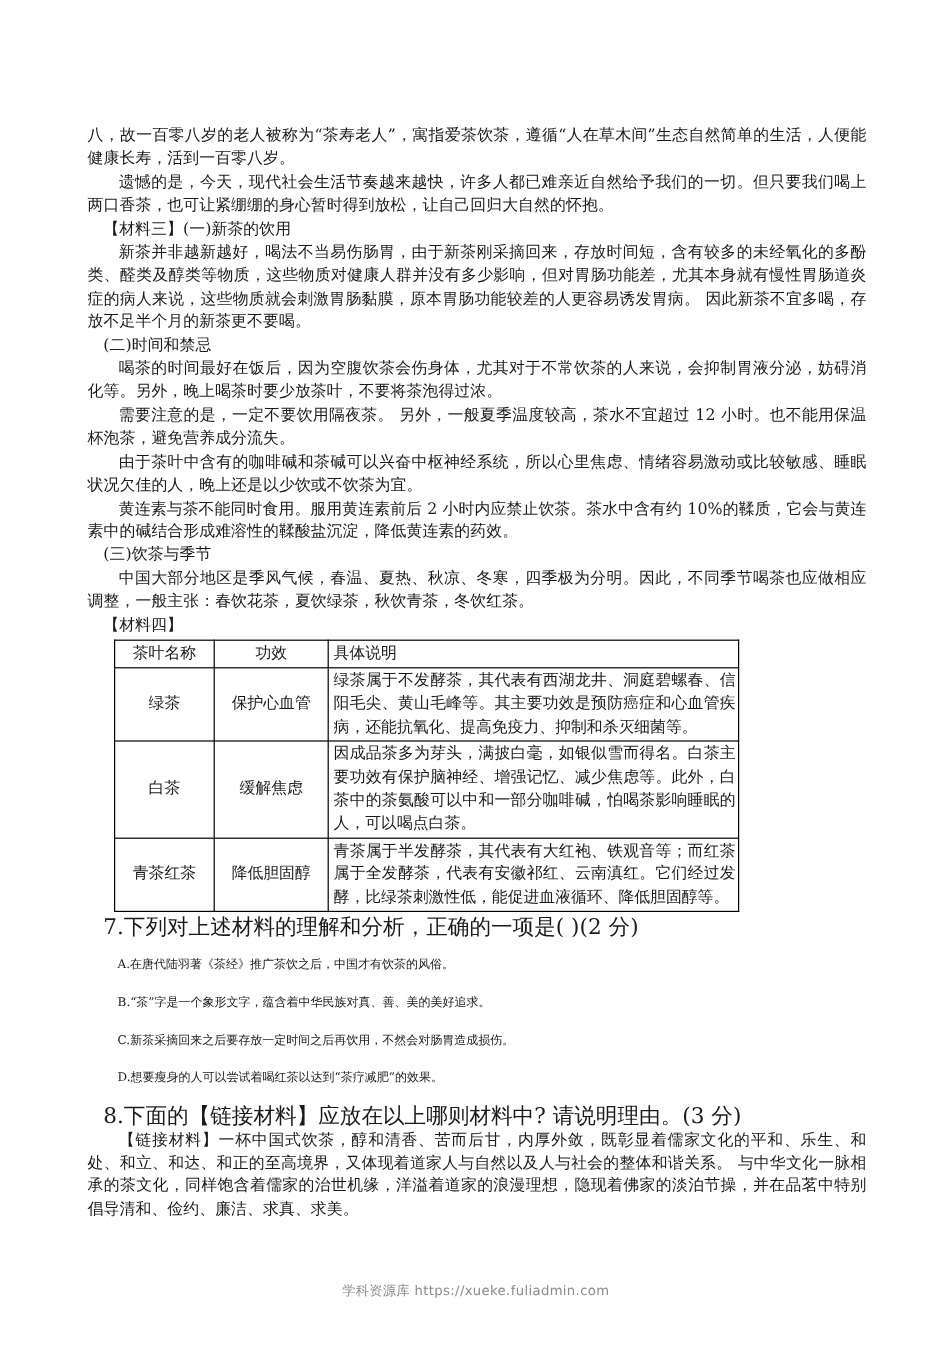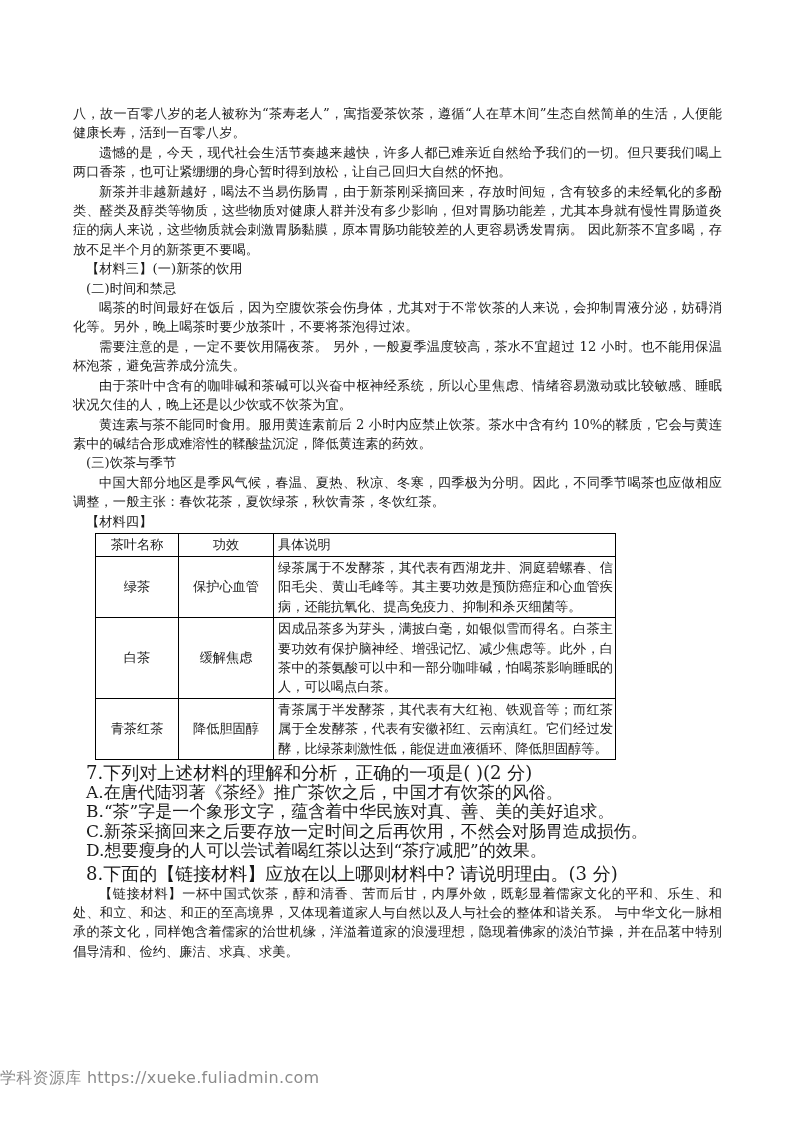--- a/index.html
+++ b/index.html
@@ -92,51 +92,51 @@
   .q-block {
     margin-top: 3px;
   }
   p.q {
     margin: 0;
     font-size: 18px;
     line-height: 19.6px;
     text-indent: 13px;
   }
   p.opt {
-    margin: 0;
-    font-size: 17px;
+    margin: 12px;
+    font-size: 10px;
     line-height: 19.6px;
     text-indent: 13px;
   }
   
   .watermark {
     position: absolute;
     left: 0;
     top: 1068px;
     width: 793px;
-    text-align: left;
+    text-align: center;
     font-family: "DejaVu Sans", "Liberation Sans", sans-serif;
-    font-size: 16px;
+    font-size: 11px;
     color: #8b8b8b;
     letter-spacing: 0.3px;
   }
   .wm-inner { display: inline-block; }
 </style>
 </head>
 <body>
 
 <div class="page">
 
   <div class="content">
 
     <p class="para">八，故一百零八岁的老人被称为“茶寿老人”，寓指爱茶饮茶，遵循“人在草木间”生态自然简单的生活，人便能健康长寿，活到一百零八岁。</p>
     <p class="para indent">遗憾的是，今天，现代社会生活节奏越来越快，许多人都已难亲近自然给予我们的一切。但只要我们喝上两口香茶，也可让紧绷绷的身心暂时得到放松，让自己回归大自然的怀抱。</p>
 
+    <p class="para indent1 matlabel">【材料三】(一)新茶的饮用</p>
     <p class="para indent">新茶并非越新越好，喝法不当易伤肠胃，由于新茶刚采摘回来，存放时间短，含有较多的未经氧化的多酚类、醛类及醇类等物质，这些物质对健康人群并没有多少影响，但对胃肠功能差，尤其本身就有慢性胃肠道炎症的病人来说，这些物质就会刺激胃肠黏膜，原本胃肠功能较差的人更容易诱发胃病。 因此新茶不宜多喝，存放不足半个月的新茶更不要喝。</p>
-    <p class="para indent1 matlabel">【材料三】(一)新茶的饮用</p>
 
     <p class="para indent1">(二)时间和禁忌</p>
     <p class="para indent">喝茶的时间最好在饭后，因为空腹饮茶会伤身体，尤其对于不常饮茶的人来说，会抑制胃液分泌，妨碍消化等。另外，晚上喝茶时要少放茶叶，不要将茶泡得过浓。</p>
     <p class="para indent">需要注意的是，一定不要饮用隔夜茶。 另外，一般夏季温度较高，茶水不宜超过 12 小时。也不能用保温杯泡茶，避免营养成分流失。</p>
     <p class="para indent">由于茶叶中含有的咖啡碱和茶碱可以兴奋中枢神经系统，所以心里焦虑、情绪容易激动或比较敏感、睡眠状况欠佳的人，晚上还是以少饮或不饮茶为宜。</p>
     <p class="para indent">黄连素与茶不能同时食用。服用黄连素前后 2 小时内应禁止饮茶。茶水中含有约 10%的鞣质，它会与黄连素中的碱结合形成难溶性的鞣酸盐沉淀，降低黄连素的药效。</p>
 
     <p class="para indent1">(三)饮茶与季节</p>
     <p class="para indent">中国大部分地区是季风气候，春温、夏热、秋凉、冬寒，四季极为分明。因此，不同季节喝茶也应做相应调整，一般主张：春饮花茶，夏饮绿茶，秋饮青茶，冬饮红茶。</p>
 

